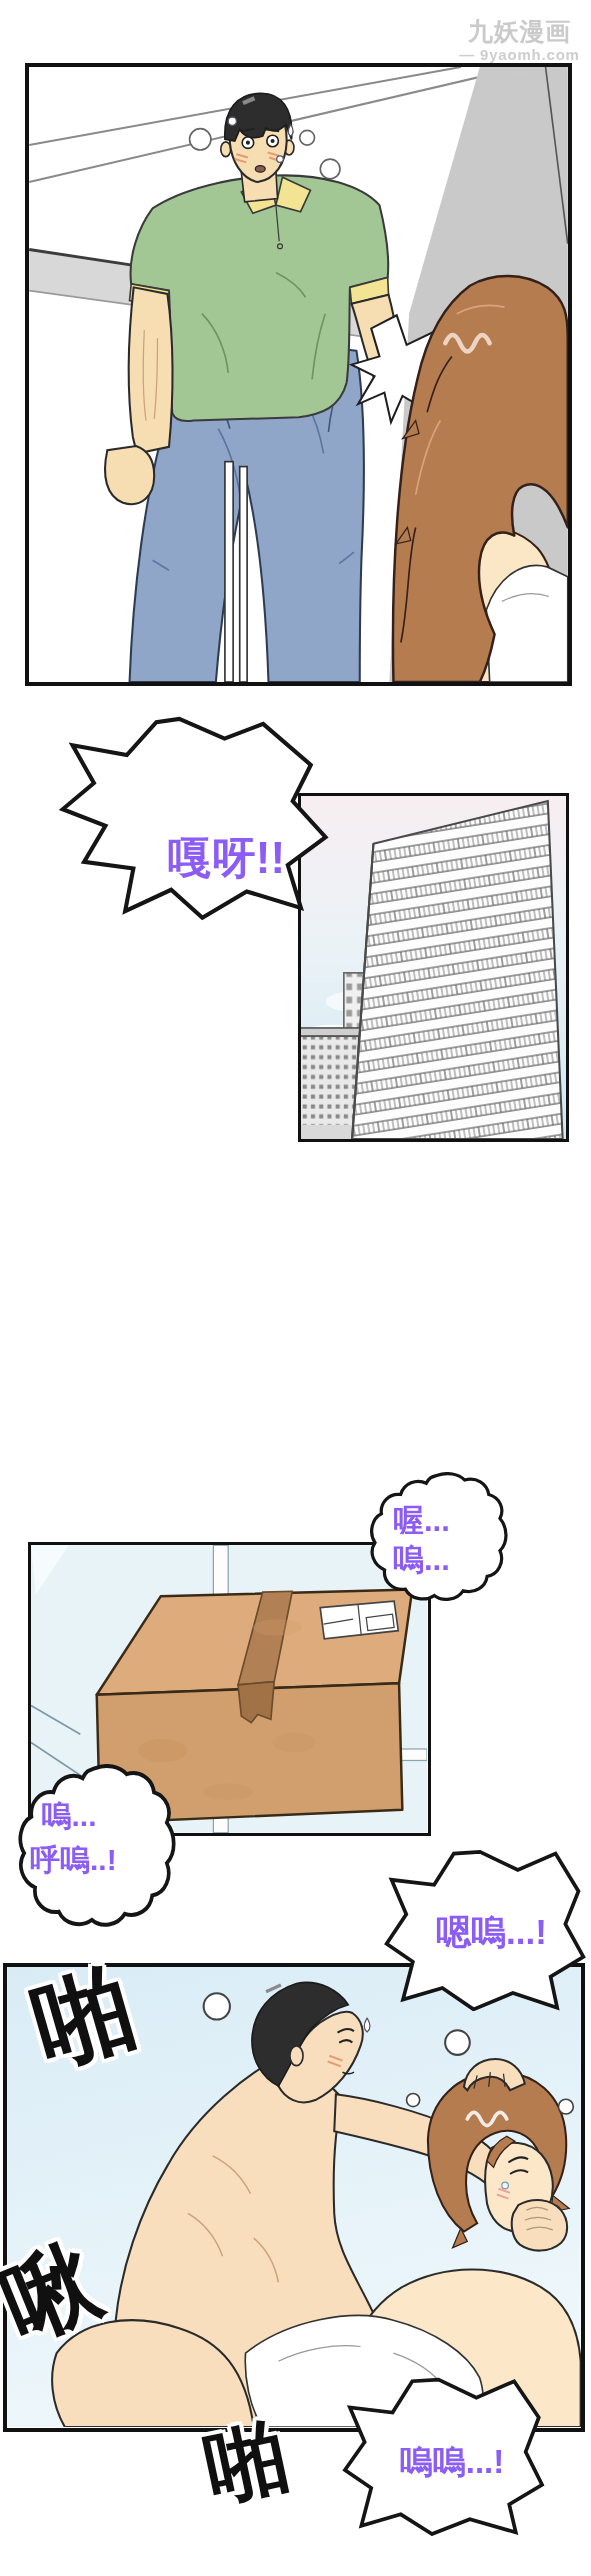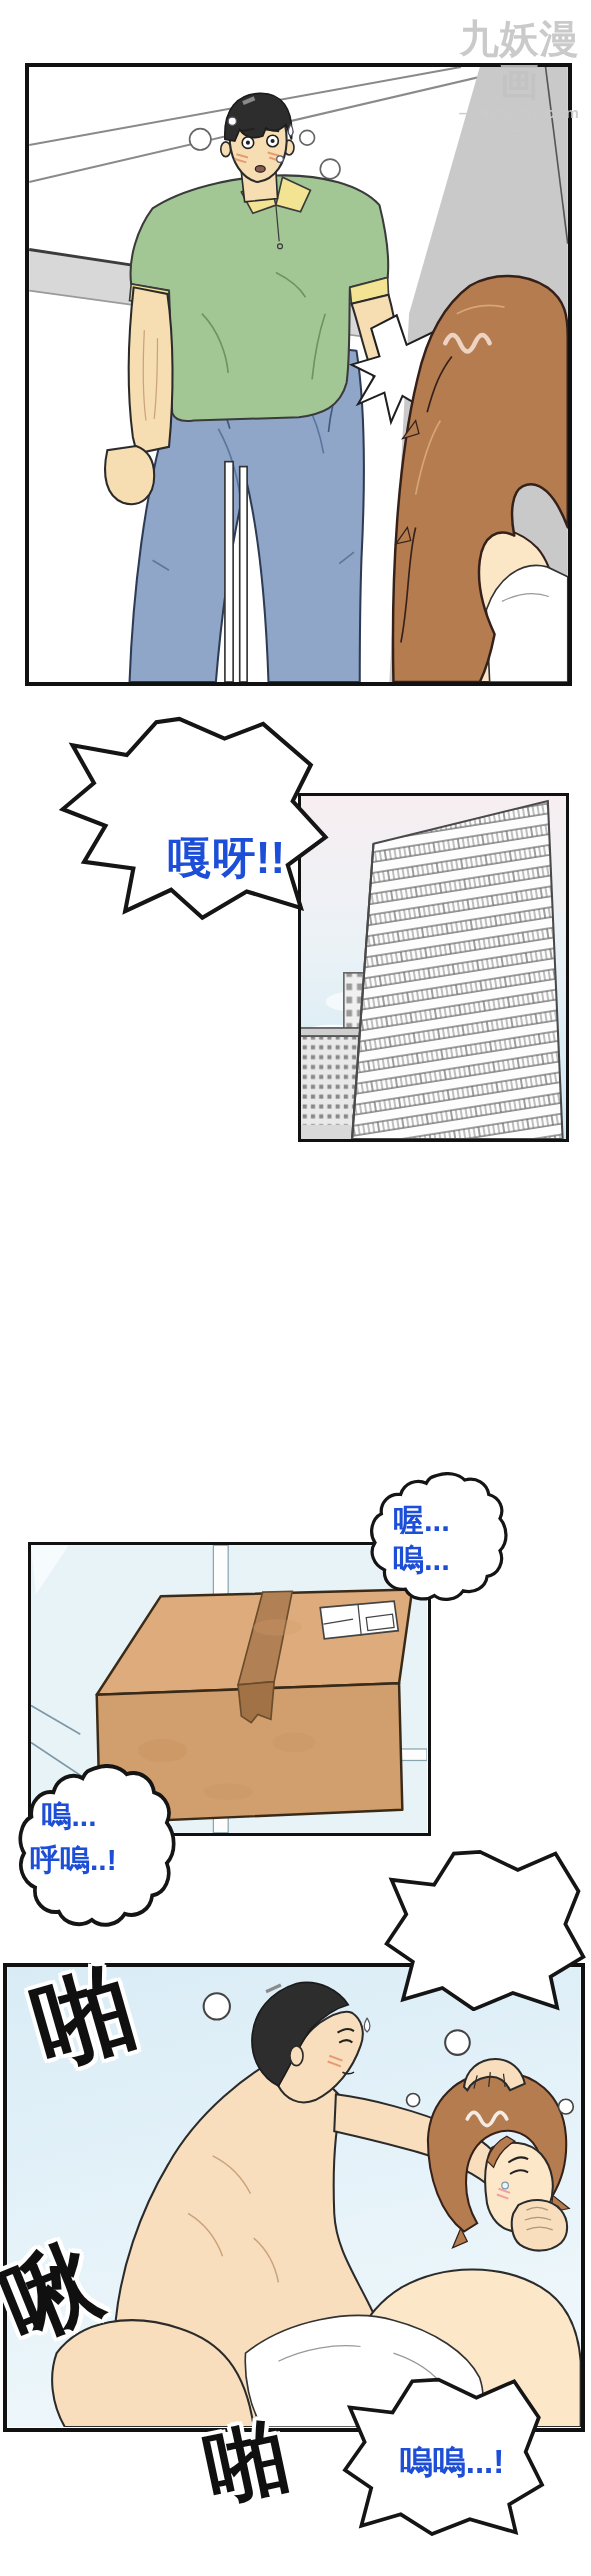--- a/index.html
+++ b/index.html
@@ -1,26 +1,26 @@
 <!DOCTYPE html>
 <html style="font-size:13px"><head>
 <meta charset="utf-8">
 <style>
   html,body{margin:0;padding:0;background:#ffffff;}
   #page{position:relative;width:592px;height:2576px;background:#ffffff;overflow:hidden;
         font-family:"Liberation Sans","DejaVu Sans",sans-serif;}
   .panel{position:absolute;background:#fff;border:4.1px solid #111;box-sizing:border-box;}
   .panel svg{position:absolute;left:0;top:0;}
-  .bubble-text{position:absolute;color:#1d4ed8;font-weight:bold;text-align:center;z-index:7;}
+  .bubble-text{position:absolute;color:#8b5cf6;font-weight:bold;text-align:center;z-index:7;}
   .sfx{position:absolute;color:#101010;font-weight:bold;z-index:8;line-height:1;
        text-shadow:-3.3px -3.3px 0 #fff,3.3px -3.3px 0 #fff,-3.3px 3.3px 0 #fff,3.3px 3.3px 0 #fff,
                    -4.1px 0 0 #fff,4.1px 0 0 #fff,0 -4.1px 0 #fff,0 4.1px 0 #fff;}
   .bubble-svg{position:absolute;z-index:6;}
   #watermark{position:absolute;left:449px;top:18px;width:141px;text-align:center;z-index:10;}
-  #wm-brand{font-size:39px;font-weight:bold;color:#c3c3c3;opacity:.88;letter-spacing:0.8px;line-height:1.1;}
+  #wm-brand{font-size:25px;font-weight:bold;color:#c3c3c3;opacity:.88;letter-spacing:0.8px;line-height:1.1;}
   #wm-site{font-size:15px;font-weight:bold;color:#cbcbcb;opacity:.95;letter-spacing:0.8px;}
 </style>
 </head>
 <body>
 
 <div id="page">
 
   <div id="watermark">
     <div id="wm-brand">九妖漫画</div>
     <div id="wm-site">— 9yaomh.com —</div>
@@ -190,20 +190,21 @@
     <path d="M88,4 C100,0 114,2 122,10 C136,6 150,14 152,28 C166,32 172,46 166,58 C176,70 176,88 166,98 C172,112 164,128 150,130 C148,144 134,152 120,148 C112,160 94,162 84,154 C72,162 54,158 48,146 C32,148 20,136 22,122 C8,116 2,100 10,88 C2,76 6,58 18,52 C16,38 28,26 42,28 C46,14 62,8 74,14 C78,6 82,6 88,4 Z" fill="#fff" stroke="#151515" stroke-width="4"></path>
   </svg>
   <div class="bubble-text" style="left:30px;top:1794px;width:132px;font-size:30px;line-height:44px;text-align:left;">
     <div style="padding-left:11.5px;">嗚...</div>
     <div>呼嗚..!</div>
   </div>
 
   <svg class="bubble-svg" style="left:383px;top:1847px;" width="204" height="164" viewBox="0 0 248 200">
     <polygon points="118,6 164,28 210,8 238,54 222,94 244,134 204,158 212,196 158,178 110,198 72,172 24,186 36,140 4,118 28,82 10,40 62,46 86,8" fill="#fff" stroke="#151515" stroke-width="4.5" stroke-linejoin="miter" stroke-miterlimit="6"></polygon>
   </svg>
+  <div class="bubble-text" style="left:407px;top:1909px;width:169px;font-size:35px;">嗯嗚...!</div>
 
   <div class="panel" style="left:3.3px;top:1963px;width:582px;height:469px;">
     <svg width="574" height="460" viewBox="0 0 698 560">
       <defs>
         <linearGradient id="bg4" x1="0" y1="0" x2="0.3" y2="1">
           <stop offset="0" stop-color="#d9ecf6"></stop>
             <stop offset="1" stop-color="#eef7fb"></stop>
         </linearGradient>
       </defs>
       <rect width="698" height="560" fill="url(#bg4)"></rect>

